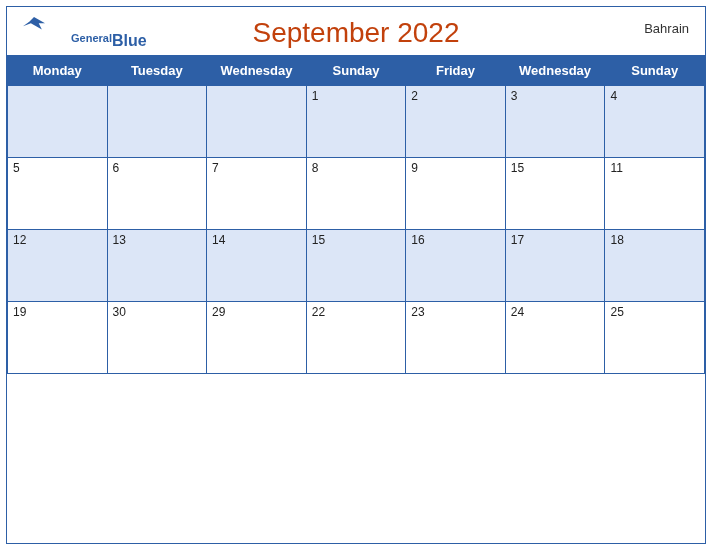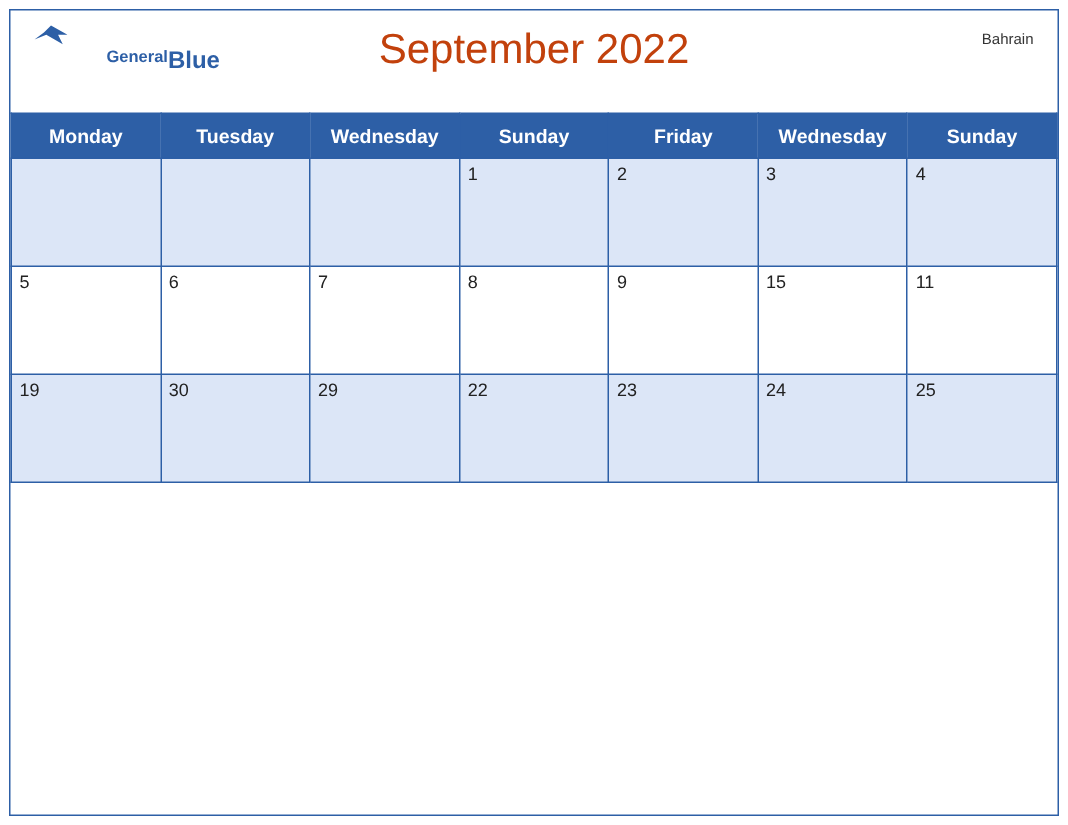--- a/index.html
+++ b/index.html
@@ -52,27 +52,26 @@
     .calendar-title {
       font-size: 28px;
       color: #c2410c;
       font-weight: normal;
       text-align: center;
     }
     .country-label {
       position: absolute;
       right: 16px;
       top: 14px;
-      font-size: 10px;
+      font-size: 13px;
       color: #333;
     }
     .calendar-grid {
       width: 100%;
       border-collapse: collapse;
-      margin-top: 20px;
     }
     .calendar-grid thead tr th {
       background-color: #2d5fa6;
       color: #fff;
       font-size: 13px;
       font-weight: bold;
       text-align: center;
       padding: 7px 2px;
       border: 1px solid #2d5fa6;
     }
@@ -154,20 +153,29 @@
         <tr>
           <td><span class="day-num">5</span></td>
           <td><span class="day-num">6</span></td>
           <td><span class="day-num">7</span></td>
           <td><span class="day-num">8</span></td>
           <td><span class="day-num">9</span></td>
           <td><span class="day-num">15</span></td>
           <td><span class="day-num">11</span></td>
         </tr>
         <tr>
+          <td><span class="day-num">12</span></td>
+          <td><span class="day-num">13</span></td>
+          <td><span class="day-num">14</span></td>
+          <td><span class="day-num">15</span></td>
+          <td><span class="day-num">16</span></td>
+          <td><span class="day-num">17</span></td>
+          <td><span class="day-num">18</span></td>
+        </tr>
+        <tr>
           <td><span class="day-num">19</span></td>
           <td><span class="day-num">30</span></td>
           <td><span class="day-num">29</span></td>
           <td><span class="day-num">22</span></td>
           <td><span class="day-num">23</span></td>
           <td><span class="day-num">24</span></td>
           <td><span class="day-num">25</span></td>
         </tr>
       </tbody>
   </table>

